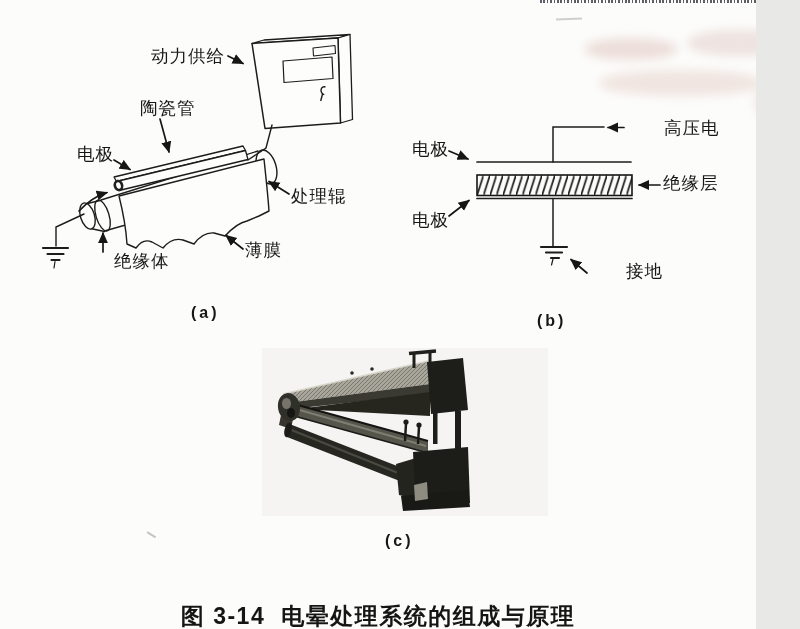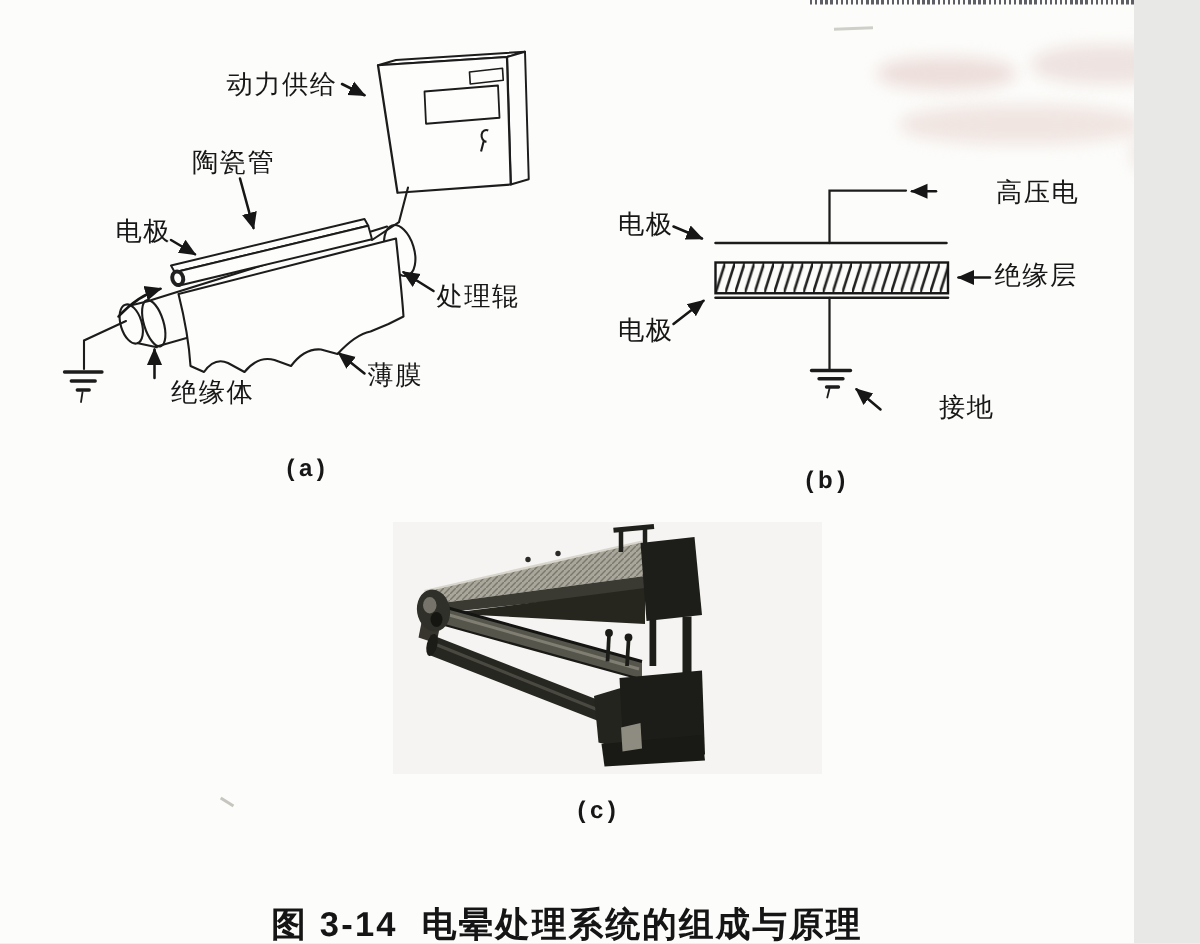--- a/index.html
+++ b/index.html
@@ -192,23 +192,23 @@
       <polygon points="401,496 468,490 470,507 403,511" fill="#191915"></polygon>
       <polygon points="414,485 427,482 428,499 415,501" fill="#8e8c80"></polygon>
 
       <ellipse cx="289" cy="407" rx="11" ry="14" transform="rotate(-10 289 407)" fill="#30302a"></ellipse>
       <ellipse cx="286.5" cy="403.5" rx="4.5" ry="5.5" fill="#75736a"></ellipse>
       <ellipse cx="291" cy="413" rx="4" ry="5" fill="#151512"></ellipse>
     </g>
   </svg>
 
   <div class="lbl" style="left:151px;top:47px;">动力供给</div>
-  <div class="lbl" style="left:128px;top:99px;font-family:Liberation Serif, serif;">陶瓷管</div>
+  <div class="lbl" style="left:140px;top:99px;font-family:Liberation Serif, serif;">陶瓷管</div>
   <div class="lbl" style="left:77px;top:145px;">电极</div>
-  <div class="lbl" style="left:291px;top:188px;">处理辊</div>
+  <div class="lbl" style="left:291px;top:188px;font-family:Liberation Mono, monospace;">处理辊</div>
   <div class="lbl" style="left:245px;top:241px;text-align:right;">薄膜</div>
   <div class="lbl" style="left:77px;top:252px;margin-left:37px;">绝缘体</div>
 
   <div class="lbl" style="left:664px;top:119px;">高压电</div>
   <div class="lbl" style="left:412px;top:140px;">电极</div>
   <div class="lbl" style="left:663px;top:174px;">绝缘层</div>
   <div class="lbl" style="left:412px;top:211px;">电极</div>
   <div class="lbl" style="left:590px;top:262px;margin-left:36px;">接地</div>
 
   <div class="tag" style="left:191px;top:304px;">(a)</div>

